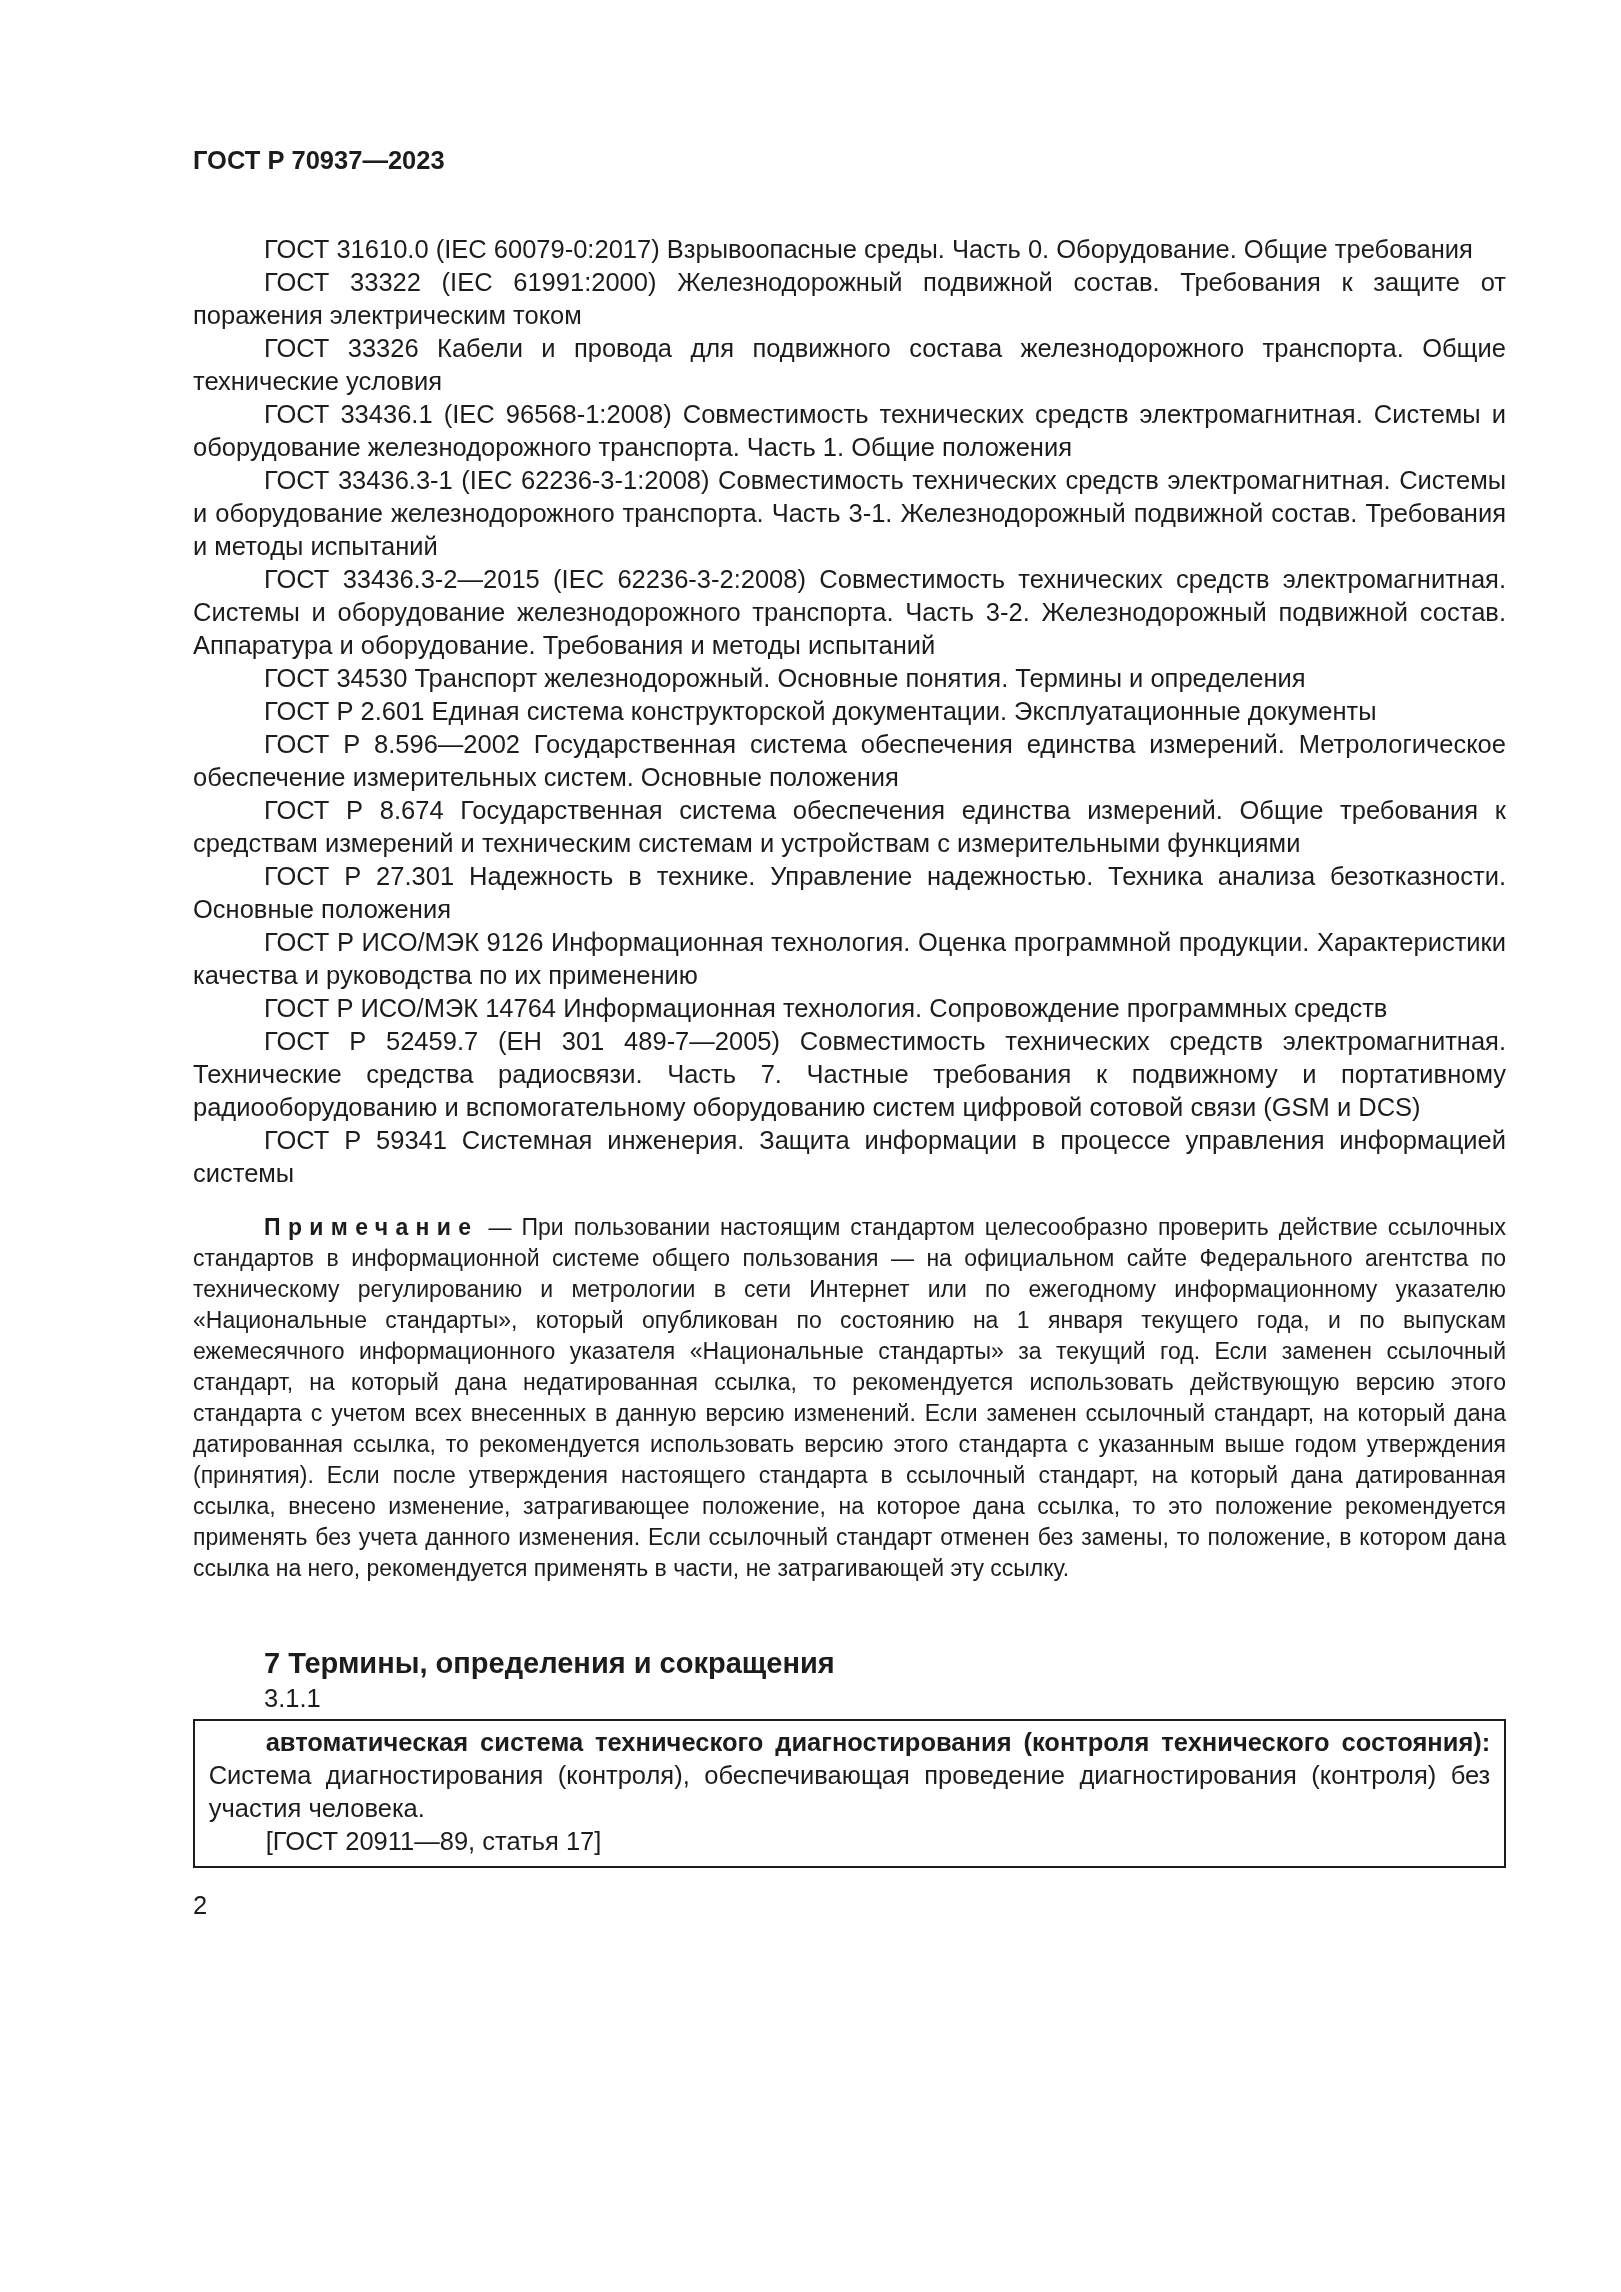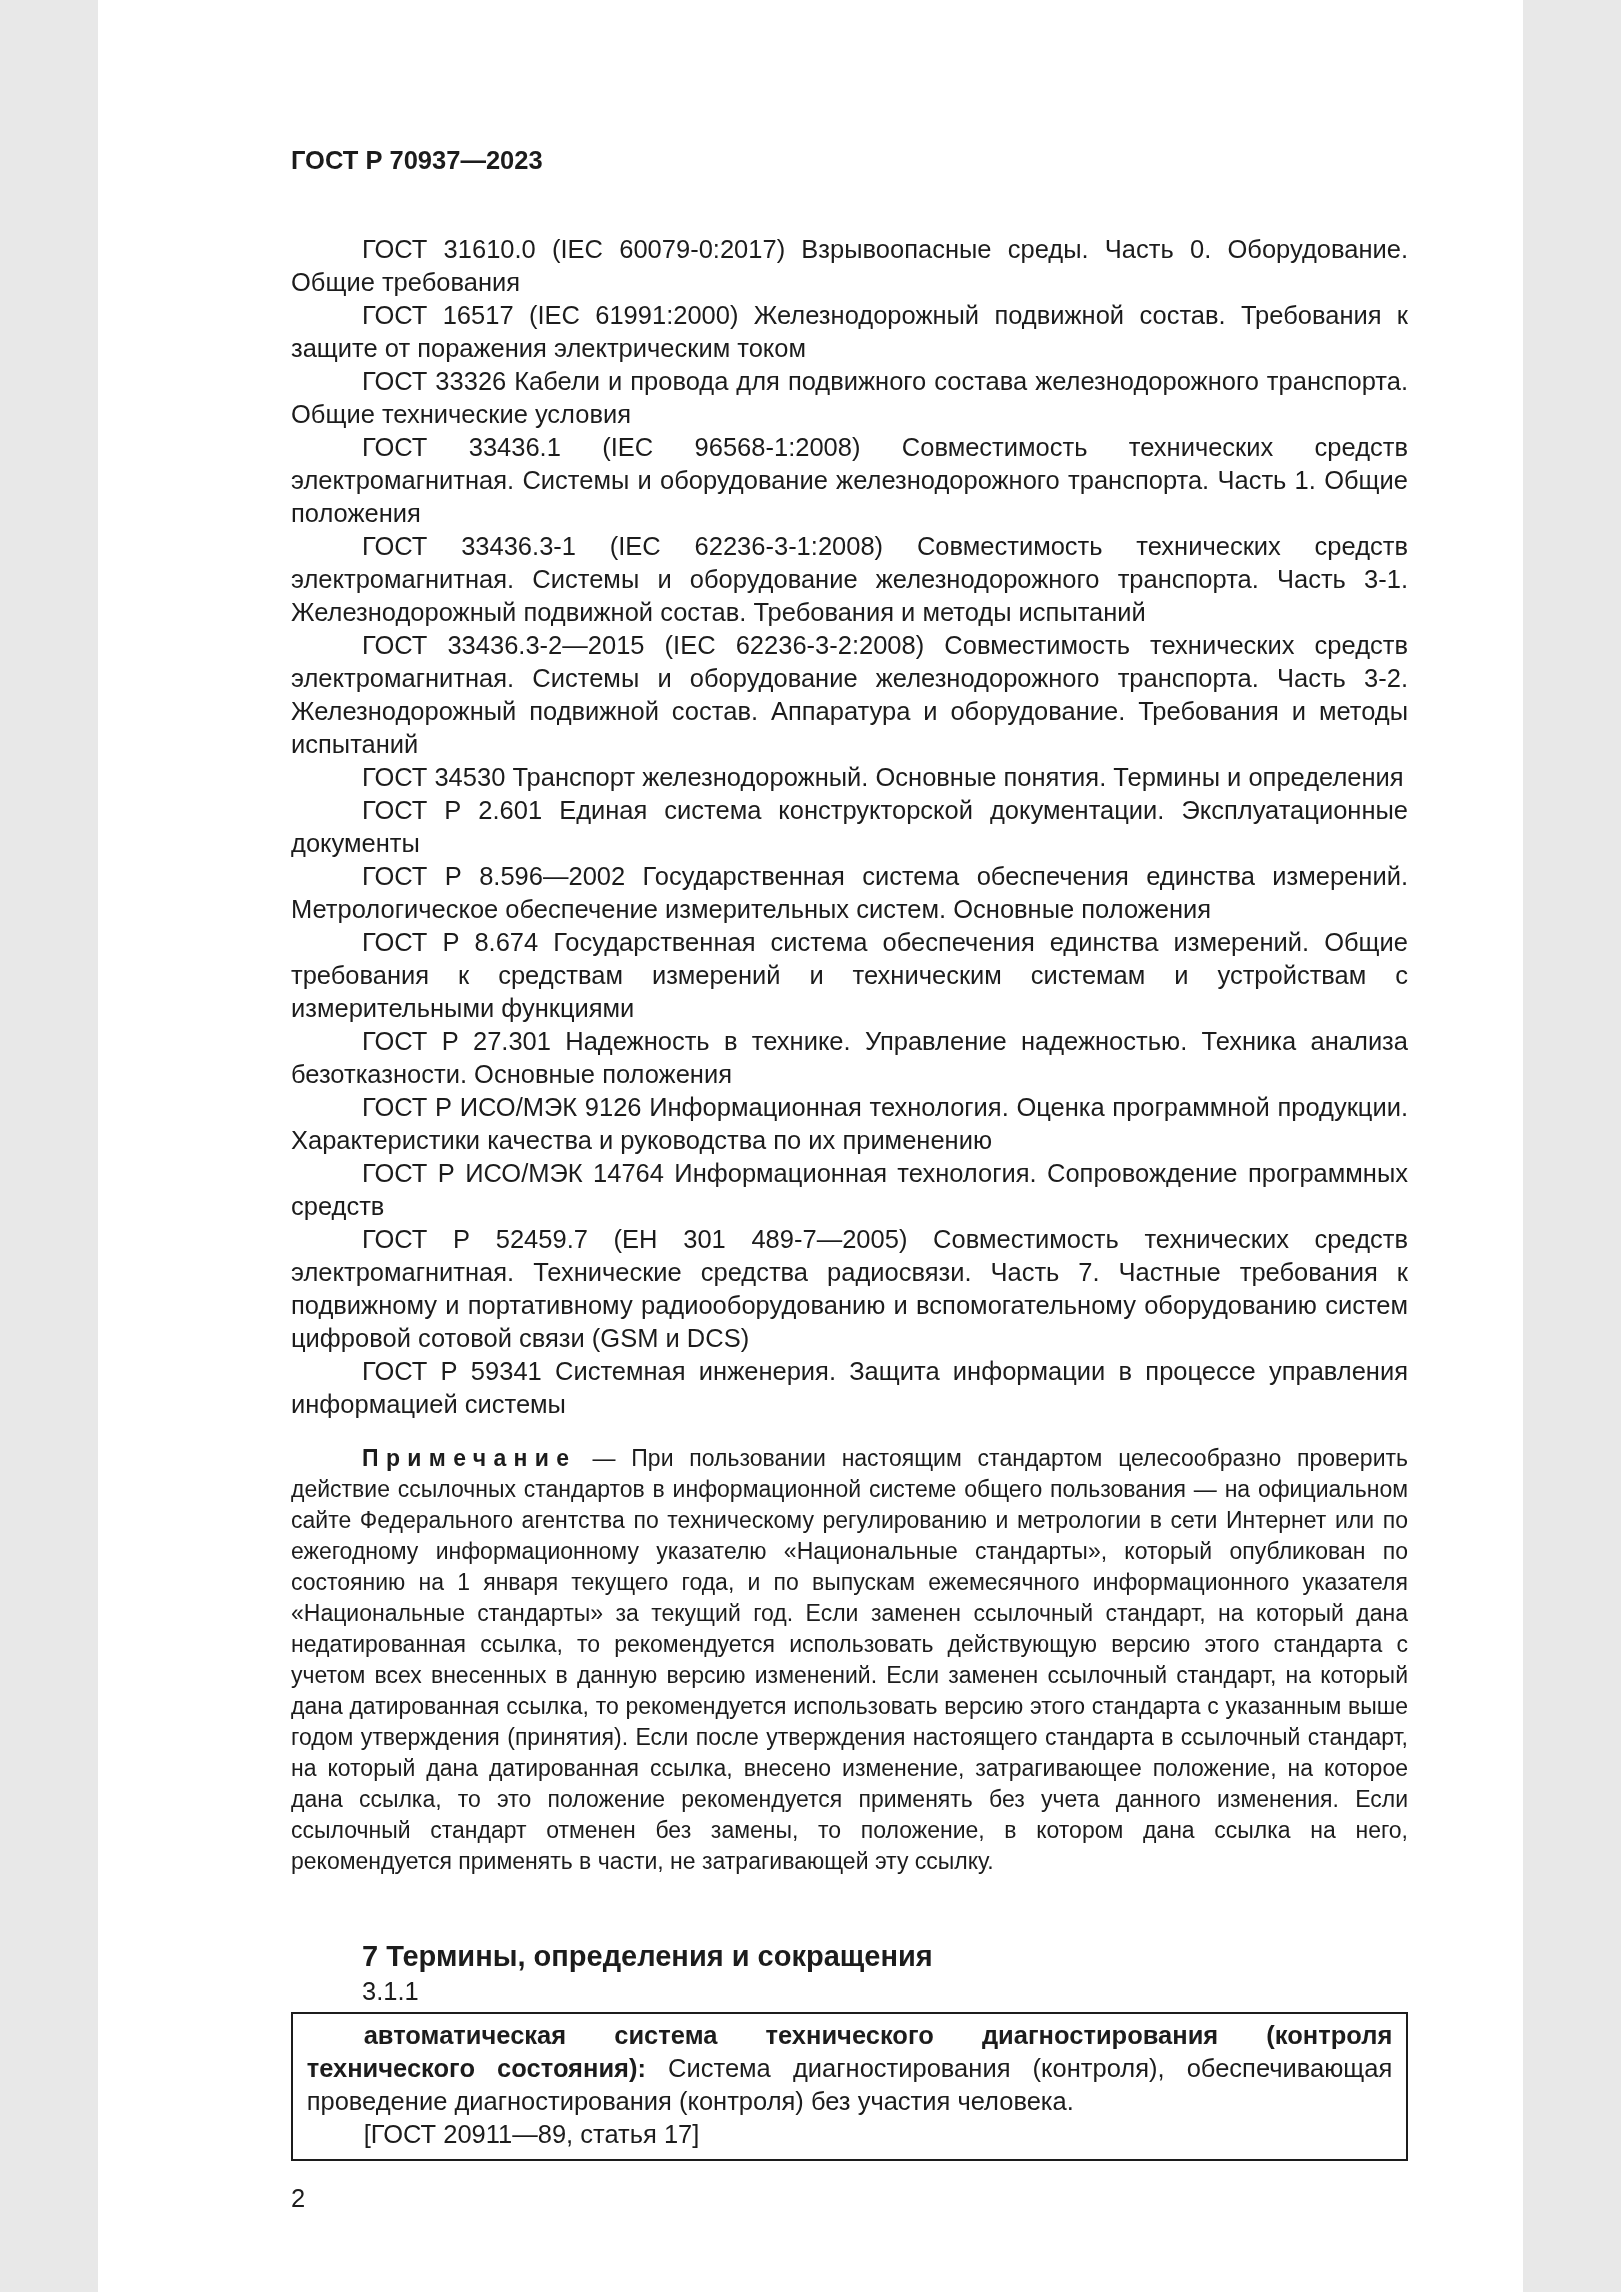--- a/index.html
+++ b/index.html
@@ -2,21 +2,21 @@
 <html lang="ru"><head>
 <meta charset="utf-8">
 <style>
   html, body {
     margin: 0;
     padding: 0;
     background: #e8e8e8;
   }
   .page {
     position: relative;
-    width: 1425px;
+    width: 1621px;
     height: 2293px;
     margin: 0 auto;
     background: #ffffff;
     color: #1c1c1c;
     font-family: "Liberation Sans", "DejaVu Sans", sans-serif;
     box-sizing: border-box;
     padding: 147px 115px 0 193px;
     overflow: hidden;
   }
   .doc-header {
@@ -88,21 +88,21 @@
 </style>
 </head>
 <body>
 
 <div class="page">
 
   <div class="doc-header">ГОСТ Р 70937—2023</div>
 
   <div class="refs">
       <p class="ref">ГОСТ 31610.0 (IEC 60079-0:2017) Взрывоопасные среды. Часть 0. Оборудование. Общие требования</p>
-      <p class="ref">ГОСТ 16517 (IEC 61991:2000) Железнодорожный подвижной состав. Требования к защите от поражения электрическим током</p>
+      <p class="ref">ГОСТ 33322 (IEC 61991:2000) Железнодорожный подвижной состав. Требования к защите от поражения электрическим током</p>
       <p class="ref">ГОСТ 33326 Кабели и провода для подвижного состава железнодорожного транспорта. Общие технические условия</p>
       <p class="ref">ГОСТ 33436.1 (IEC 96568-1:2008) Совместимость технических средств электромагнитная. Системы и оборудование железнодорожного транспорта. Часть 1. Общие положения</p>
       <p class="ref">ГОСТ 33436.3-1 (IEC 62236-3-1:2008) Совместимость технических средств электромагнитная. Системы и оборудование железнодорожного транспорта. Часть 3-1. Железнодорожный подвижной состав. Требования и методы испытаний</p>
       <p class="ref">ГОСТ 33436.3-2—2015 (IEC 62236-3-2:2008) Совместимость технических средств электромагнитная. Системы и оборудование железнодорожного транспорта. Часть 3-2. Железнодорожный подвижной состав. Аппаратура и оборудование. Требования и методы испытаний</p>
       <p class="ref">ГОСТ 34530 Транспорт железнодорожный. Основные понятия. Термины и определения</p>
       <p class="ref">ГОСТ Р 2.601 Единая система конструкторской документации. Эксплуатационные документы</p>
       <p class="ref">ГОСТ Р 8.596—2002 Государственная система обеспечения единства измерений. Метрологическое обеспечение измерительных систем. Основные положения</p>
       <p class="ref">ГОСТ Р 8.674 Государственная система обеспечения единства измерений. Общие требования к средствам измерений и техническим системам и устройствам с измерительными функциями</p>
       <p class="ref">ГОСТ Р 27.301 Надежность в технике. Управление надежностью. Техника анализа безотказности. Основные положения</p>
       <p class="ref">ГОСТ Р ИСО/МЭК 9126 Информационная технология. Оценка программной продукции. Характеристики качества и руководства по их применению</p>

